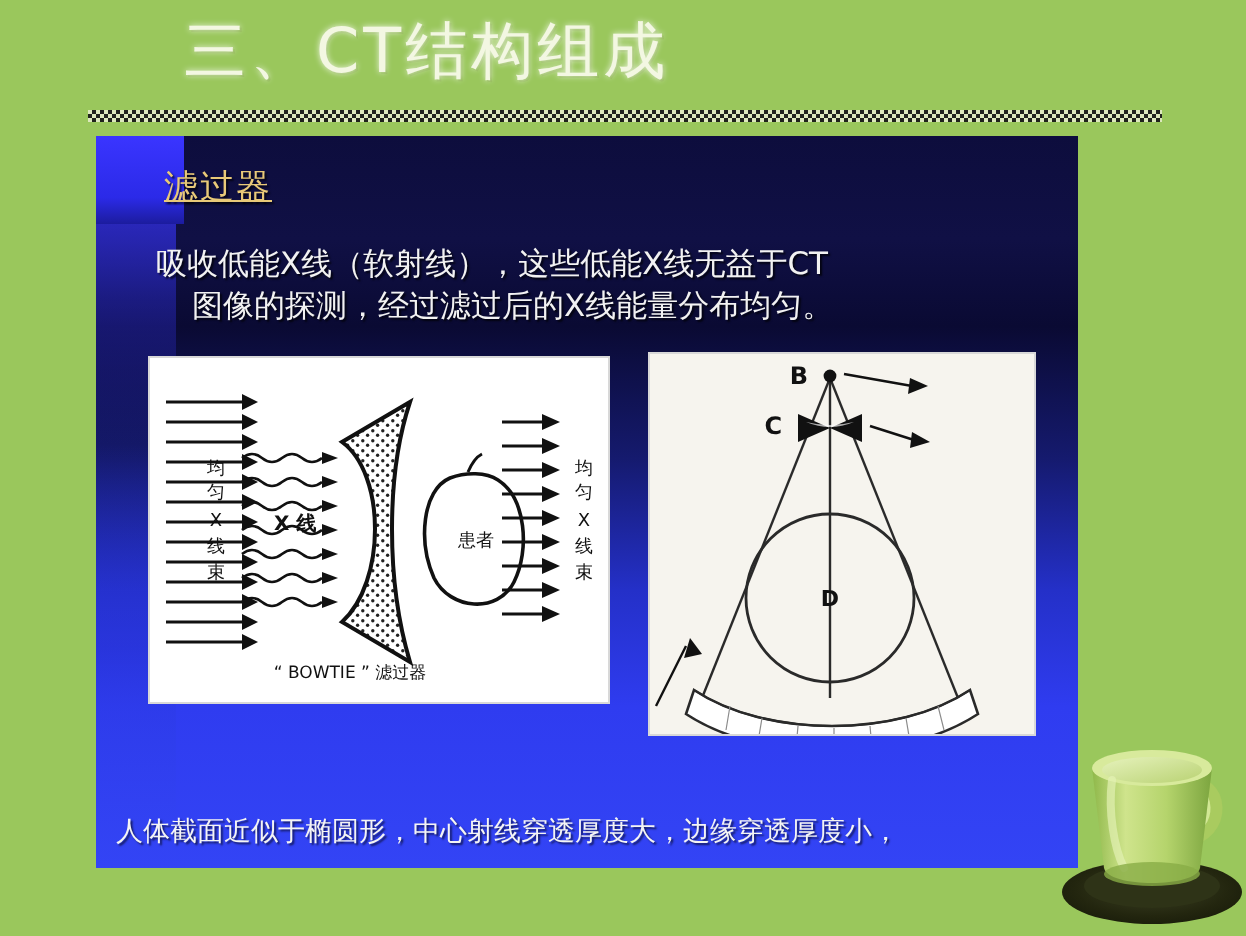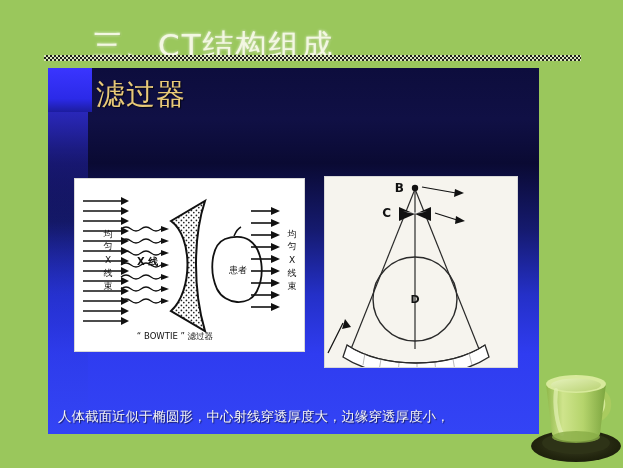--- a/index.html
+++ b/index.html
@@ -24,21 +24,21 @@
 
   
   #title-area {
     position: absolute;
     left: 0; top: 0;
     width: 623px; height: 62px;
   }
   #slide-title {
     position: absolute;
     left: 92px;
-    top: 27px;
+    top: 8px;
     font-size: 31px;
     line-height: 36px;
     letter-spacing: 2px;
     color: #f3f7e2;
     text-shadow: 0 0 3px rgba(255,255,255,0.85),
                  1px 1px 0 rgba(140,175,80,0.55);
     white-space: nowrap;
     font-family: "DejaVu Sans", "Liberation Sans", sans-serif;
   }
   #title-rule {
@@ -86,28 +86,29 @@
     background: linear-gradient(to bottom,
       rgba(58,53,255,0.95) 0%,
       rgba(40,40,190,0.55) 22%,
       rgba(12,12,55,0.0) 42%,
       rgba(40,52,220,0.45) 70%,
       rgba(51,68,245,0.9) 100%);
   }
 
   #sub-heading {
     position: absolute;
-    left: 48px;
+    left: 34px;
     top: 12px;
-    font-size: 29px;
+    font-size: 17px;
     line-height: 28px;
     letter-spacing: 1px;
     color: #e8c978;
     text-shadow: 1px 1px 1px rgba(0,0,0,0.7);
     white-space: nowrap;
+    text-decoration: underline;
   }
 
   #body-text {
     position: absolute;
     left: 30px;
     top: 54px;
     width: 440px;
     font-size: 15.5px;
     line-height: 21px;
     color: #f2f2f2;
@@ -176,20 +177,24 @@
     <div id="title-rule"></div>
   </div>
 
   <div id="slide">
 
     <div id="slide-leftglow"></div>
     <div id="slide-accent"></div>
 
     <div id="sub-heading">滤过器</div>
 
+    <div id="body-text">
+      <span class="ln">吸收低能X线（软射线），这些低能X线无益于CT</span>
+      <span class="ln ln2">图像的探测，经过滤过后的X线能量分布均匀。</span>
+    </div>
 
     <div class="figure" id="figure-left">
       <svg viewBox="0 0 229 172" xmlns="http://www.w3.org/2000/svg">
         <rect x="0" y="0" width="229" height="172" fill="#ffffff"></rect>
 
         <g stroke="#111" stroke-width="1.6" fill="none">
           <line x1="8" y1="22" x2="46" y2="22"></line>
           <line x1="8" y1="32" x2="46" y2="32"></line>
           <line x1="8" y1="42" x2="46" y2="42"></line>
           <line x1="8" y1="52" x2="46" y2="52"></line>

